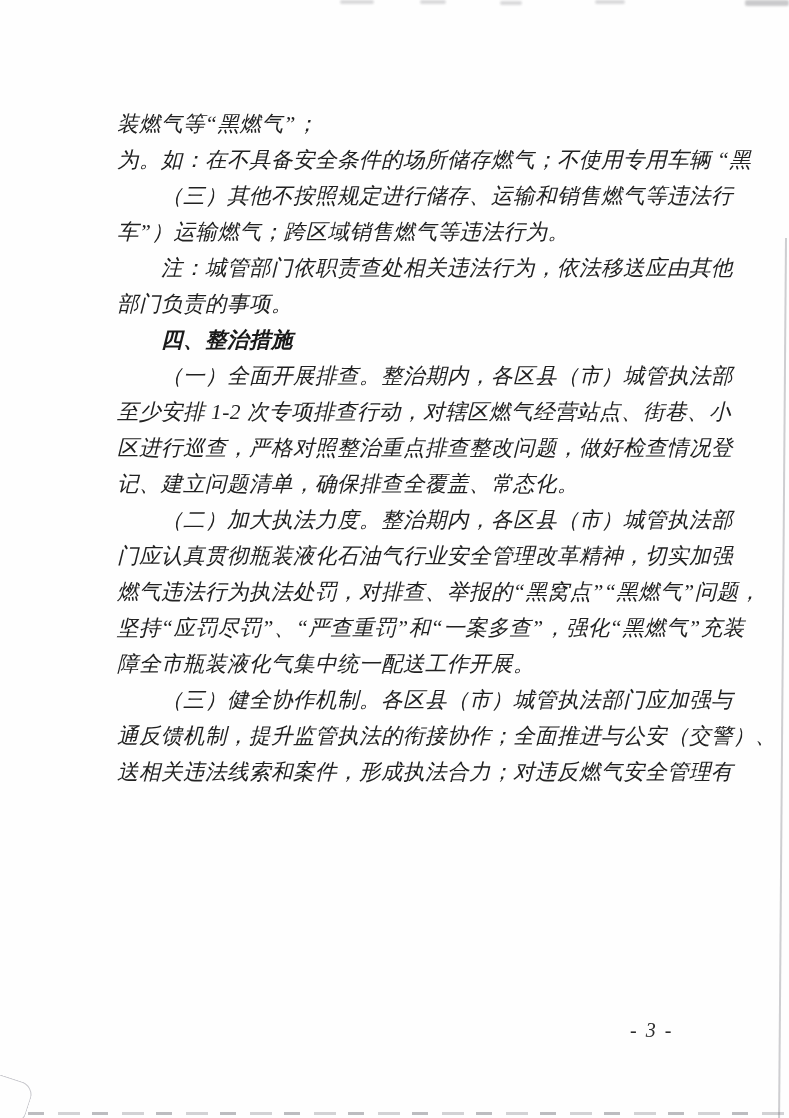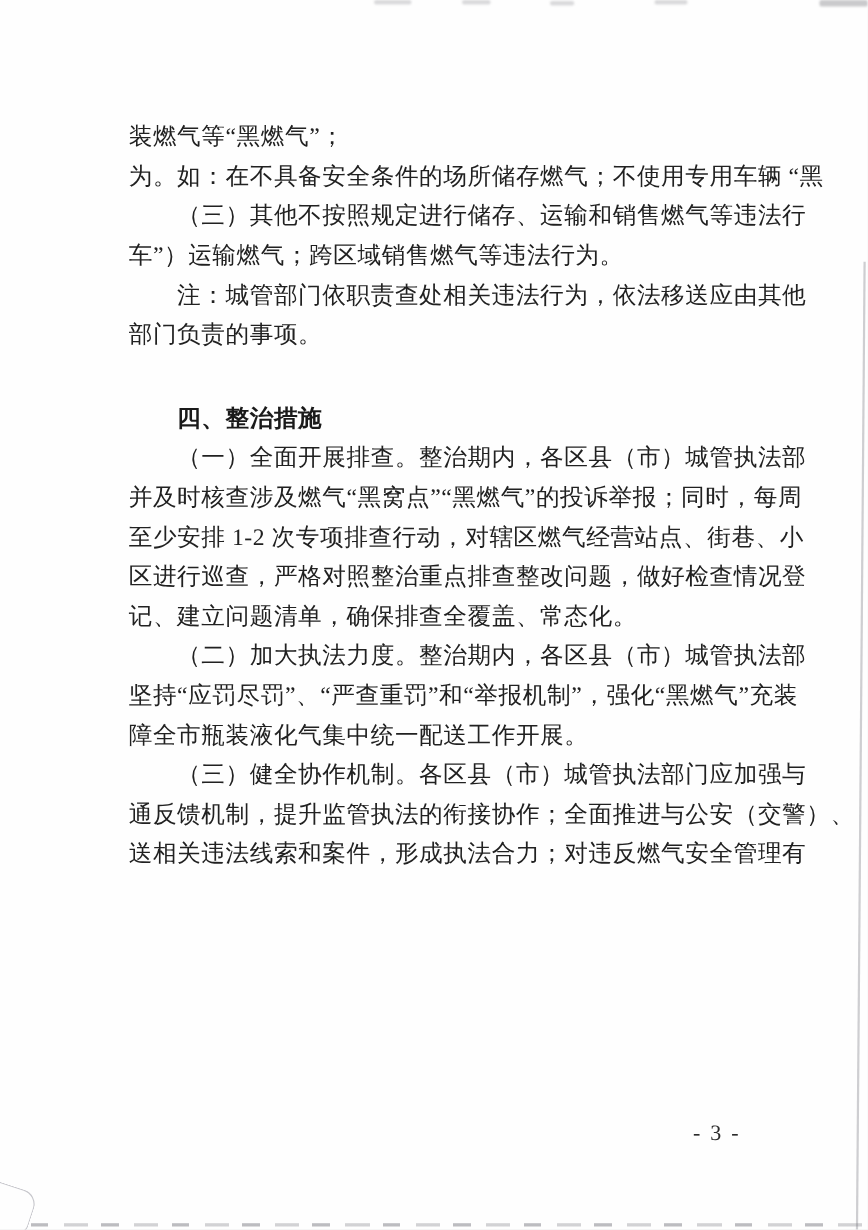--- a/index.html
+++ b/index.html
@@ -8,20 +8,21 @@
     background: #e8e8e8;
   }
   .page {
     position: relative;
     width: 789px;
     height: 1118px;
     margin: 0 auto;
     background: #fefefe;
     overflow: hidden;
     font-family: "Liberation Serif", "DejaVu Serif", serif;
+    font-style: italic;
   }
   .doc-body {
     position: absolute;
     left: 117px;
     top: 106px;
     width: 586px;
     color: #212121;
     font-size: 21.5px;
     line-height: 36px;
     letter-spacing: 0.5px;
@@ -30,21 +31,20 @@
     white-space: nowrap;
     height: 36px;
   }
   .line.indent {
     text-indent: 44px;
   }
   .line.heading {
     font-family: "Liberation Sans", "DejaVu Sans", sans-serif;
     font-weight: 700;
     color: #1a1a1a;
-    margin-top: 40px;
   }
   .page-number {
     position: absolute;
     left: 630px;
     top: 1019px;
     font-size: 20px;
     color: #2b2b2b;
     letter-spacing: 2px;
   }
   
@@ -114,26 +114,27 @@
 
   <div class="doc-body" id="doc-body">
       <div class="line">装燃气等“黑燃气”；</div>
       <div class="line">为。如：在不具备安全条件的场所储存燃气；不使用专用车辆 “黑</div>
       <div class="line indent">（三）其他不按照规定进行储存、运输和销售燃气等违法行</div>
       <div class="line">车”）运输燃气；跨区域销售燃气等违法行为。</div>
       <div class="line indent">注：城管部门依职责查处相关违法行为，依法移送应由其他</div>
       <div class="line">部门负责的事项。</div>
       <div class="line indent heading">四、整治措施</div>
       <div class="line indent">（一）全面开展排查。整治期内，各区县（市）城管执法部</div>
-      <div class="line">并及时核查涉及燃气“黑窝点”“黑燃气”的投诉举报；同时，每周</div>
       <div class="line">至少安排 1-2 次专项排查行动，对辖区燃气经营站点、街巷、小</div>
       <div class="line">区进行巡查，严格对照整治重点排查整改问题，做好检查情况登</div>
       <div class="line">记、建立问题清单，确保排查全覆盖、常态化。</div>
       <div class="line indent">（二）加大执法力度。整治期内，各区县（市）城管执法部</div>
-      <div class="line">坚持“应罚尽罚”、“严查重罚”和“举报机制”，强化“黑燃气”充装</div>
+      <div class="line">门应认真贯彻瓶装液化石油气行业安全管理改革精神，切实加强</div>
+      <div class="line">燃气违法行为执法处罚，对排查、举报的“黑窝点”“黑燃气”问题，</div>
+      <div class="line">坚持“应罚尽罚”、“严查重罚”和“一案多查”，强化“黑燃气”充装</div>
       <div class="line">障全市瓶装液化气集中统一配送工作开展。</div>
       <div class="line indent">（三）健全协作机制。各区县（市）城管执法部门应加强与</div>
       <div class="line">通反馈机制，提升监管执法的衔接协作；全面推进与公安（交警）、</div>
       <div class="line">送相关违法线索和案件，形成执法合力；对违反燃气安全管理有</div>
     </div>
 
   <div class="page-number">- 3 -</div>
 
 </div>
 

